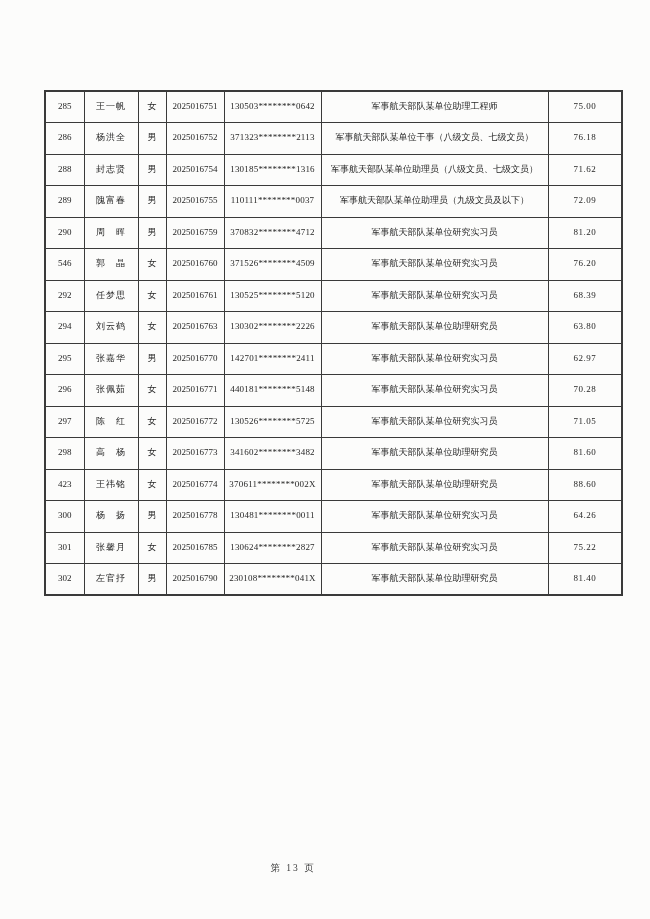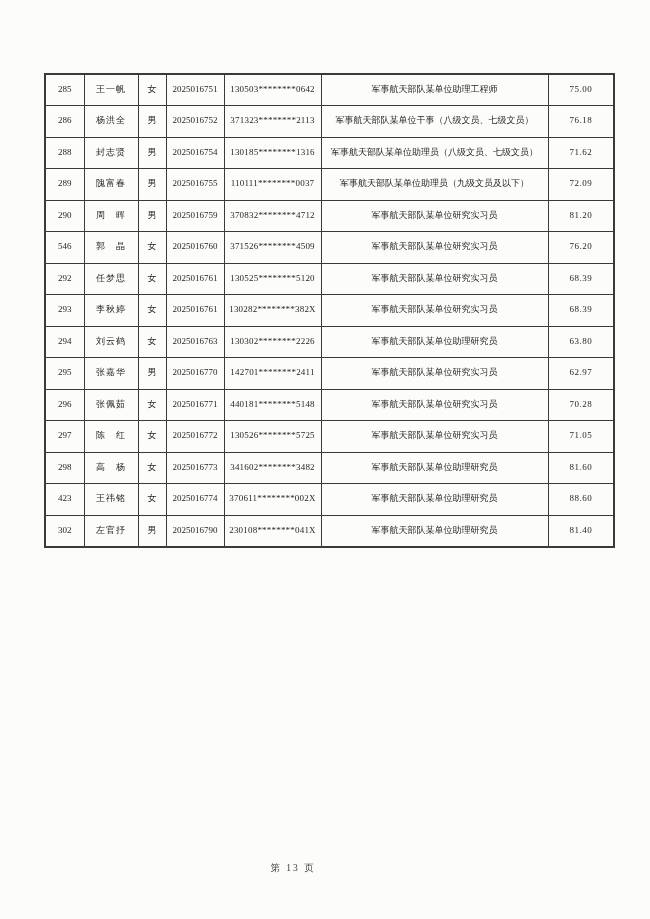--- a/index.html
+++ b/index.html
@@ -13,21 +13,21 @@
   }
   .page {
     position: relative;
     width: 650px;
     height: 919px;
     background: #fcfcfb;
   }
   table.results {
     position: absolute;
     left: 44px;
-    top: 73px;
+    top: 90px;
     width: 553px;
     border-collapse: collapse;
     table-layout: fixed;
   }
   table.results, table.results td {
     border: 1px solid #3a3a3a;
   }
   table.results { border-width: 2px; }
   table.results td {
     height: 31.5px;
@@ -39,21 +39,21 @@
     padding: 1px 2px;
     overflow: hidden;
     white-space: nowrap;
   }
   td.col-seq    { width: 39px; }
   td.col-name   { width: 54px; letter-spacing: 1px; }
   td.col-gender { width: 28px; }
   td.col-reg    { width: 58px; font-size: 9.5px; }
   td.col-id     { width: 97px; font-size: 9.5px; letter-spacing: 0.2px; }
   td.col-position { width: 227px; font-size: 9px; }
-  td.col-score  { width: 66px; font-size: 9.5px; letter-spacing: 0.5px; }
+  td.col-score  { width: 74px; font-size: 9.5px; letter-spacing: 0.5px; }
   .footer {
     position: absolute;
     left: 0;
     top: 862px;
     width: 586px;
     text-align: center;
     font-size: 9.5px;
     color: #3c3c3c;
     letter-spacing: 2px;
   }
@@ -122,29 +122,20 @@
         <tr>
           <td class="col-seq">292</td>
           <td class="col-name">任梦思</td>
           <td class="col-gender">女</td>
           <td class="col-reg">2025016761</td>
           <td class="col-id">130525********5120</td>
           <td class="col-position">军事航天部队某单位研究实习员</td>
           <td class="col-score">68.39</td>
         </tr>
         <tr>
-          <td class="col-seq">293</td>
-          <td class="col-name">李秋婷</td>
-          <td class="col-gender">女</td>
-          <td class="col-reg">2025016761</td>
-          <td class="col-id">130282********382X</td>
-          <td class="col-position">军事航天部队某单位研究实习员</td>
-          <td class="col-score">68.39</td>
-        </tr>
-        <tr>
           <td class="col-seq">294</td>
           <td class="col-name">刘云鹤</td>
           <td class="col-gender">女</td>
           <td class="col-reg">2025016763</td>
           <td class="col-id">130302********2226</td>
           <td class="col-position">军事航天部队某单位助理研究员</td>
           <td class="col-score">63.80</td>
         </tr>
         <tr>
           <td class="col-seq">295</td>
@@ -185,20 +176,38 @@
         <tr>
           <td class="col-seq">423</td>
           <td class="col-name">王祎铭</td>
           <td class="col-gender">女</td>
           <td class="col-reg">2025016774</td>
           <td class="col-id">370611********002X</td>
           <td class="col-position">军事航天部队某单位助理研究员</td>
           <td class="col-score">88.60</td>
         </tr>
         <tr>
+          <td class="col-seq">300</td>
+          <td class="col-name">杨　扬</td>
+          <td class="col-gender">男</td>
+          <td class="col-reg">2025016778</td>
+          <td class="col-id">130481********0011</td>
+          <td class="col-position">军事航天部队某单位研究实习员</td>
+          <td class="col-score">64.26</td>
+        </tr>
+        <tr>
+          <td class="col-seq">301</td>
+          <td class="col-name">张馨月</td>
+          <td class="col-gender">女</td>
+          <td class="col-reg">2025016785</td>
+          <td class="col-id">130624********2827</td>
+          <td class="col-position">军事航天部队某单位研究实习员</td>
+          <td class="col-score">75.22</td>
+        </tr>
+        <tr>
           <td class="col-seq">302</td>
           <td class="col-name">左官抒</td>
           <td class="col-gender">男</td>
           <td class="col-reg">2025016790</td>
           <td class="col-id">230108********041X</td>
           <td class="col-position">军事航天部队某单位助理研究员</td>
           <td class="col-score">81.40</td>
         </tr>
       </tbody>
   </table>

